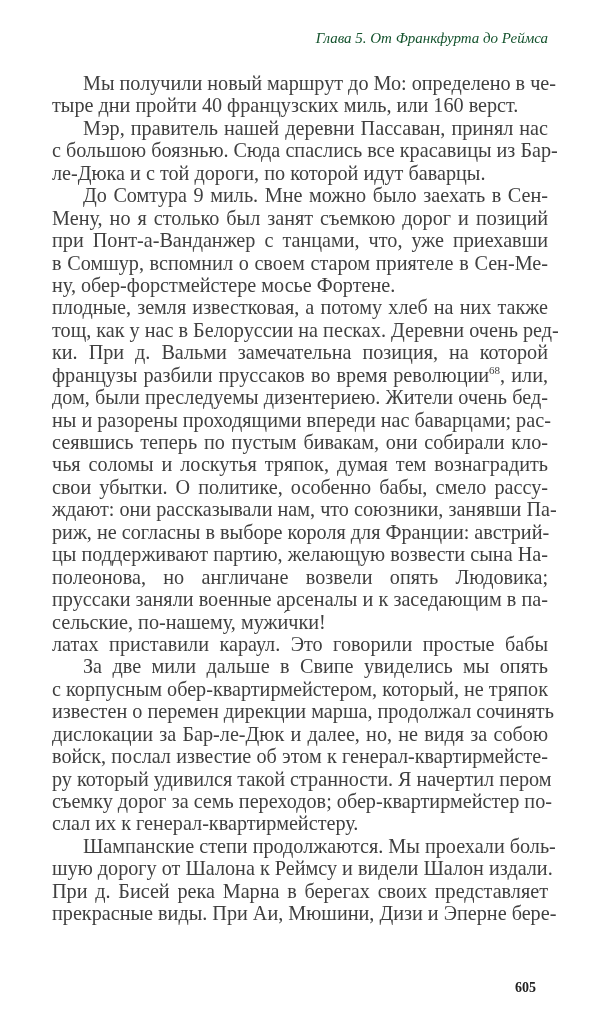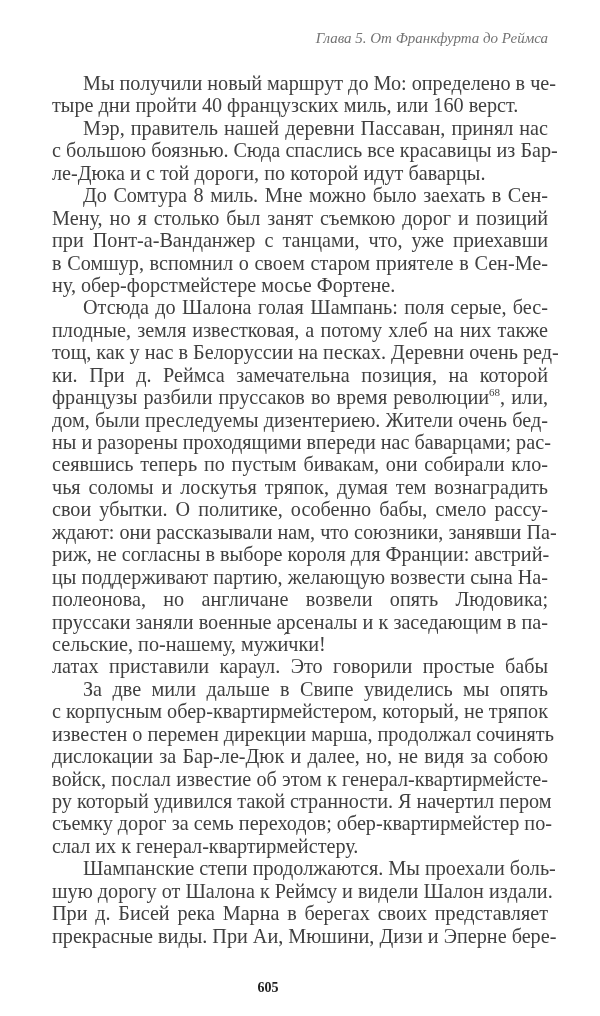--- a/index.html
+++ b/index.html
@@ -1,59 +1,58 @@
 <!DOCTYPE html>
 <html><head>
 <meta charset="utf-8">
 <style>
   html, body { margin:0; padding:0; background:#ffffff; }
   body { width:600px; height:1016px; position:relative; overflow:hidden; color:#111; }
   .header {
     position:absolute; left:15px; right:52px; top:30px;
     text-align:right; font-family:"Liberation Serif", serif; font-style:italic;
-    font-size:15px; color:#737373;
+    font-size:15px; color:#14532d;
   }
   .body-text {
     position:absolute; left:52px; top:72px; width:496px;
     font-family:"Liberation Serif", serif; font-size:20.2px; line-height:22.45px;
     color:#404040;
   }
   .line { display:block; white-space:nowrap; text-align:justify; text-align-last:justify; height:22.45px; }
   .line.last { text-align-last:left; }
   .line.indent { padding-left:31px; }
   sup { font-size:11px; line-height:0; vertical-align:super;margin-top:17px; }
   .page-number {
-    position:absolute; left:0; width:536px; top:980px; text-align:center;
+    position:absolute; left:0; width:536px; top:980px; text-align:right;
     font-family:"Liberation Serif", serif; font-weight:bold; font-size:14px; color:#222;
   }
 </style>
 </head>
 <body>
 
 <div class="header">Глава 5. От Франкфурта до Реймса</div>
 
 <div class="body-text">
 
   <span class="line indent">Мы получили новый маршрут до Мо: определено в че-</span>
   <span class="line last">тыре дни пройти 40 французских миль, или 160 верст.</span>
 
   <span class="line indent">Мэр, правитель нашей деревни Пассаван, принял нас</span>
   <span class="line">с большою боязнью. Сюда спаслись все красавицы из Бар-</span>
   <span class="line last">ле-Дюка и с той дороги, по которой идут баварцы.</span>
 
-  <span class="line indent">До Сомтура 8 миль. Мне можно было заехать в Сен-</span>
+  <span class="line indent">До Сомтура 9 миль. Мне можно было заехать в Сен-</span>
   <span class="line">Мену, но я столько был занят съемкою дорог и позиций</span>
   <span class="line">при Понт-а-Ванданжер с танцами, что, уже приехавши</span>
   <span class="line">в Сомшур, вспомнил о своем старом приятеле в Сен-Ме-</span>
   <span class="line last">ну, обер-форстмейстере мосье Фортене.</span>
 
-  <span class="line indent">Отсюда до Шалона голая Шампань: поля серые, бес-</span>
   <span class="line">плодные, земля известковая, а потому хлеб на них также</span>
   <span class="line">тощ, как у нас в Белоруссии на песках. Деревни очень ред-</span>
-  <span class="line">ки. При д. Реймса замечательна позиция, на которой</span>
+  <span class="line">ки. При д. Вальми замечательна позиция, на которой</span>
   <span class="line"><span>французы разбили пруссаков во время революции</span><sup>68</sup><span>, или,</span></span>
   <span class="line">дом, были преследуемы дизентериею. Жители очень бед-</span>
   <span class="line">ны и разорены проходящими впереди нас баварцами; рас-</span>
   <span class="line">сеявшись теперь по пустым бивакам, они собирали кло-</span>
   <span class="line">чья соломы и лоскутья тряпок, думая тем вознаградить</span>
   <span class="line">свои убытки. О политике, особенно бабы, смело рассу-</span>
   <span class="line">ждают: они рассказывали нам, что союзники, занявши Па-</span>
   <span class="line">риж, не согласны в выборе короля для Франции: австрий-</span>
   <span class="line">цы поддерживают партию, желающую возвести сына На-</span>
   <span class="line">полеонова, но англичане возвели опять Людовика;</span>

